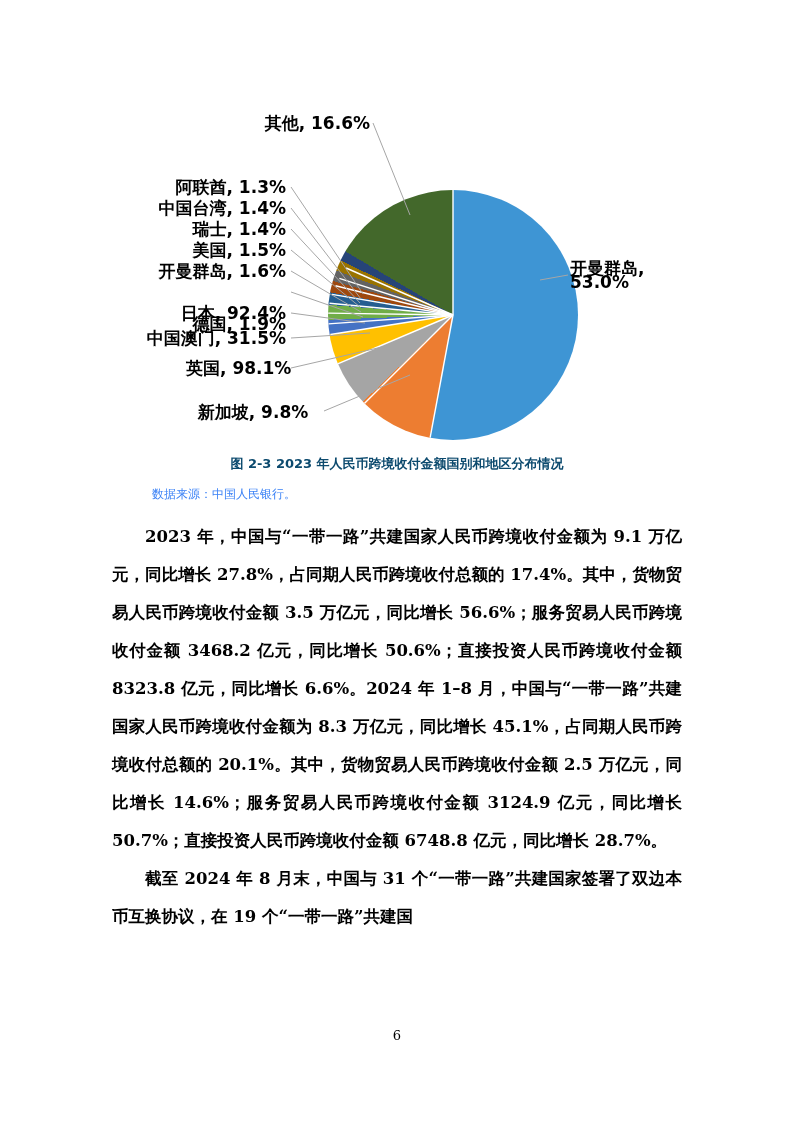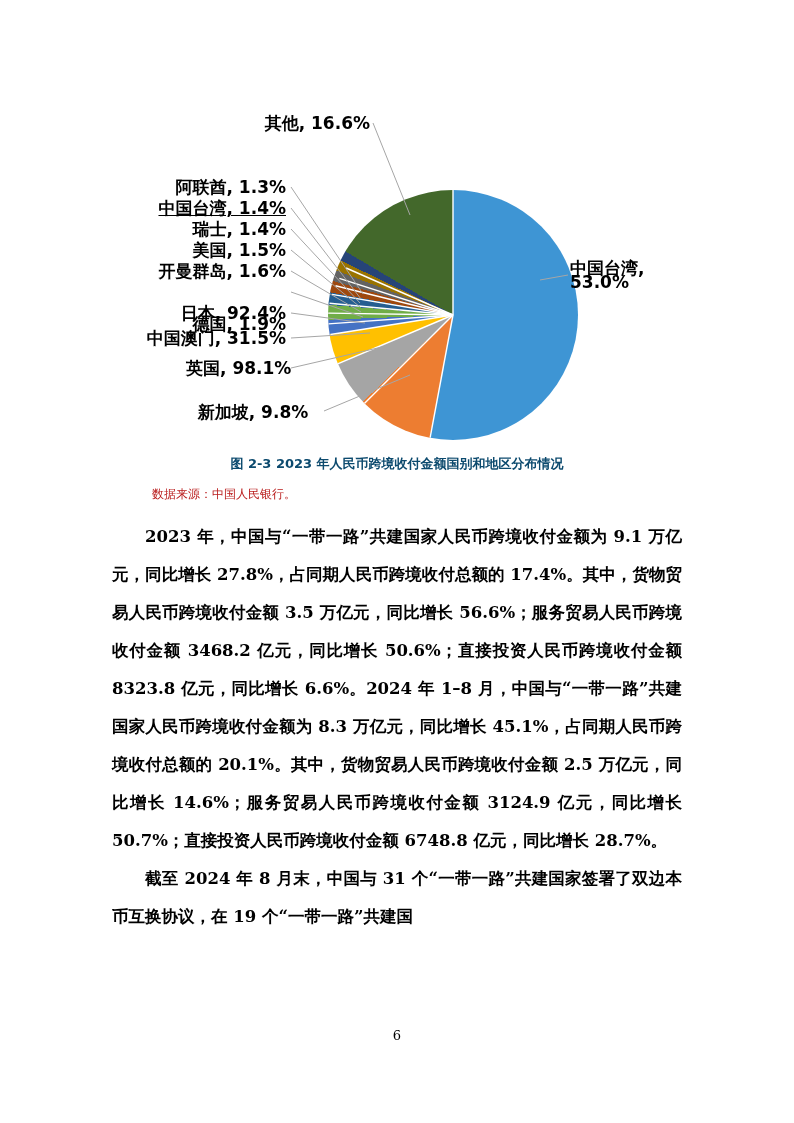--- a/index.html
+++ b/index.html
@@ -76,21 +76,21 @@
     font-size: 13px;
     font-weight: bold;
     color: #0c4a6e;
   }
   .source {
     position: absolute;
     left: 152px;
     top: 486px;
     font-family: "DejaVu Sans", "Liberation Sans", sans-serif;
     font-size: 12px;
-    color: #b91c1c;
+    color: #3b82f6;
   }
 
   
   .body-text {
     position: absolute;
     left: 112px;
     top: 518px;
     width: 570px;
     font-family: "DejaVu Serif", "Liberation Serif", serif;
     font-size: 16.5px;
@@ -178,33 +178,33 @@
 
         <line x1="211" y1="123" x2="281" y2="214"></line>
 
         <line x1="211" y1="102" x2="283" y2="209"></line>
 
         <line x1="293" y1="38" x2="330" y2="130"></line>
       </g>
     </svg>
 
     <div class="lbl right" style="left:490px; top:176px;">
-      <div>中国台湾,</div>
+      <div>开曼群岛,</div>
       <div>53.0%</div>
     </div>
 
     <div class="lbl rightalign" style="left:106px; top:320px; width:134px; text-align:center;">新加坡,  9.8%</div>
     <div class="lbl rightalign" style="left:106px; top:276px; width:100px; text-align:right;">英国,  98.1%</div>
     <div class="lbl rightalign" style="left:56px;  top:246px; width:150px; text-align:right;">中国澳门,  31.5%</div>
     <div class="lbl rightalign" style="left:56px;  top:221px; width:150px; text-align:right;">日本,  92.4%</div>
     <div class="lbl rightalign" style="left:56px;  top:200px; width:150px; text-align:right;margin-top:32px;">德国,  1.9%</div>
     <div class="lbl rightalign" style="left:36px;  top:179px; width:170px; text-align:right;">开曼群岛,  1.6%</div>
     <div class="lbl rightalign" style="left:56px;  top:158px; width:150px; text-align:right;">美国,  1.5%</div>
     <div class="lbl rightalign" style="left:56px;  top:137px; width:150px; text-align:right;">瑞士,  1.4%</div>
-    <div class="lbl rightalign" style="left:36px;  top:116px; width:170px; text-align:right;text-decoration:underline;">中国台湾,  1.4%</div>
+    <div class="lbl rightalign" style="left:36px;  top:116px; width:170px; text-align:right;">中国台湾,  1.4%</div>
     <div class="lbl rightalign" style="left:36px;  top:95px;  width:170px; text-align:right;">阿联酋,  1.3%</div>
     <div class="lbl rightalign" style="left:130px; top:31px;  width:160px; text-align:right;">其他,  16.6%</div>
   </div>
 
   <div class="caption">图 2-3 2023 年人民币跨境收付金额国别和地区分布情况</div>
   <div class="source">数据来源：中国人民银行。</div>
 
   <div class="body-text">
     <p>2023 年，中国与“一带一路”共建国家人民币跨境收付金额为 9.1 万亿元，同比增长 27.8%，占同期人民币跨境收付总额的 17.4%。其中，货物贸易人民币跨境收付金额 3.5 万亿元，同比增长 56.6%；服务贸易人民币跨境收付金额 3468.2 亿元，同比增长 50.6%；直接投资人民币跨境收付金额 8323.8 亿元，同比增长 6.6%。2024 年 1–8 月，中国与“一带一路”共建国家人民币跨境收付金额为 8.3 万亿元，同比增长 45.1%，占同期人民币跨境收付总额的 20.1%。其中，货物贸易人民币跨境收付金额 2.5 万亿元，同比增长 14.6%；服务贸易人民币跨境收付金额 3124.9 亿元，同比增长 50.7%；直接投资人民币跨境收付金额 6748.8 亿元，同比增长 28.7%。</p>
     <p>截至 2024 年 8 月末，中国与 31 个“一带一路”共建国家签署了双边本币互换协议，在 19 个“一带一路”共建国</p>

